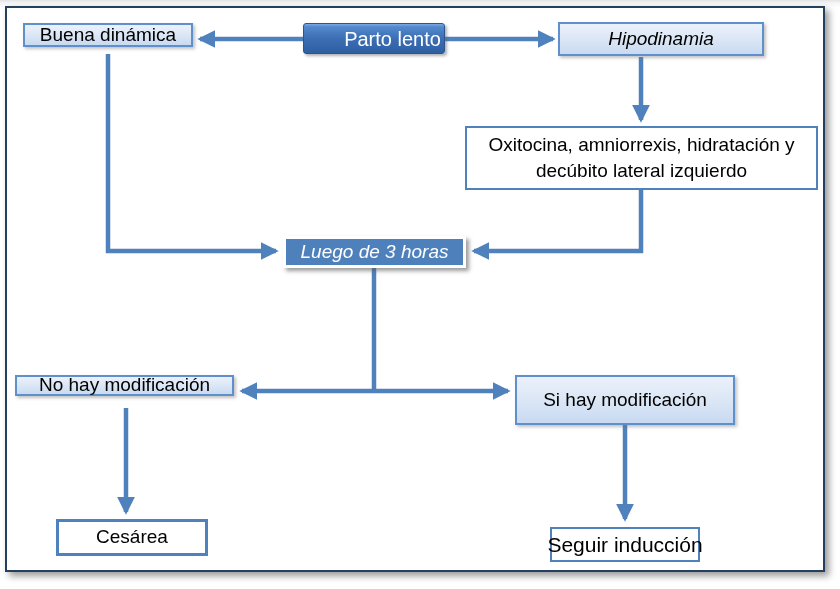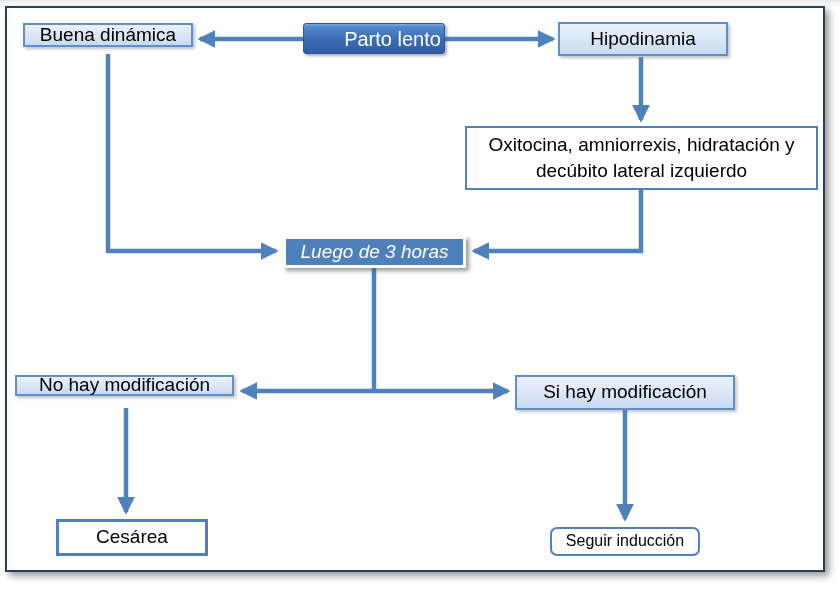--- a/index.html
+++ b/index.html
@@ -38,27 +38,27 @@
     background:#4e80bc;
     border:3px solid #ffffff;
     box-shadow:3px 3px 4px rgba(90,90,90,0.6);
     color:#fff;
   }
   .node-plain{
     background:#fff;border:2px solid #4f81bd;
   }
   .n-buena{left:23px;top:23px;width:170px;height:24px;}
   .n-parto{left:303px;top:23px;width:142px;height:31px;}
-  .n-hipo{left:558px;top:22px;width:170px;height:34px;}
+  .n-hipo{left:558px;top:22px;width:206px;height:34px;font-style:italic;}
   .n-oxi{left:465px;top:126px;width:353px;height:64px;white-space:normal;padding:2px 12px;line-height:1.35;}
   .n-luego{left:283px;top:236px;width:183px;height:32px;font-style:italic;}
   .n-nomod{left:15px;top:375px;width:219px;height:21px;}
-  .n-simod{left:515px;top:375px;width:220px;height:35px;}
+  .n-simod{left:515px;top:375px;width:220px;height:50px;}
   .n-cesarea{left:56px;top:519px;width:152px;height:37px;border-width:3px;}
-  .n-seguir{left:550px;top:527px;width:150px;height:29px;font-size:16px;border-radius:7px;}
+  .n-seguir{left:550px;top:527px;width:150px;height:35px;font-size:21px;}
 </style>
 </head>
 <body>
 
 <div class="canvas">
   <div class="slide"></div>
 
   <svg class="connectors" viewBox="0 0 840 589" xmlns="http://www.w3.org/2000/svg">
     <defs>
       <marker id="ah" viewBox="0 0 10 10" refX="8.5" refY="5" markerWidth="4" markerHeight="4" orient="auto" markerUnits="strokeWidth">

